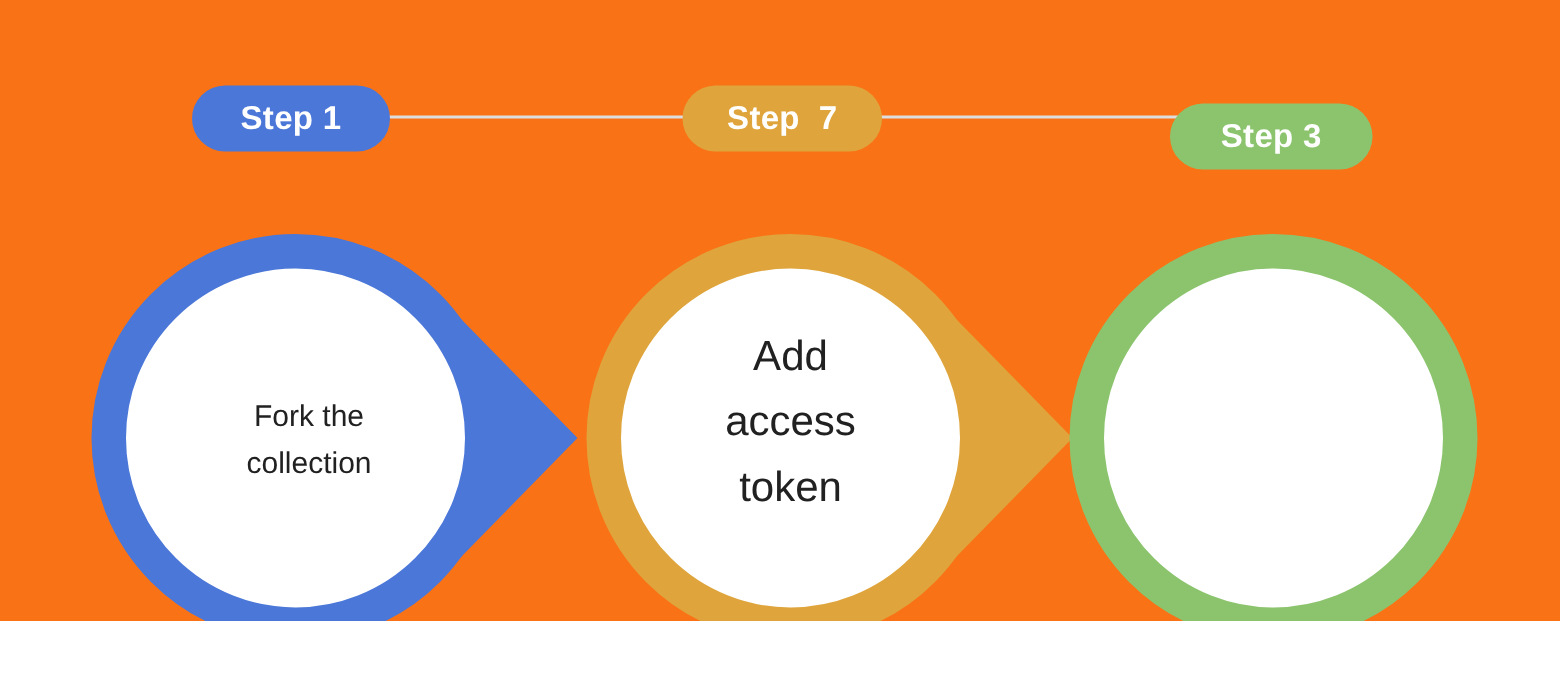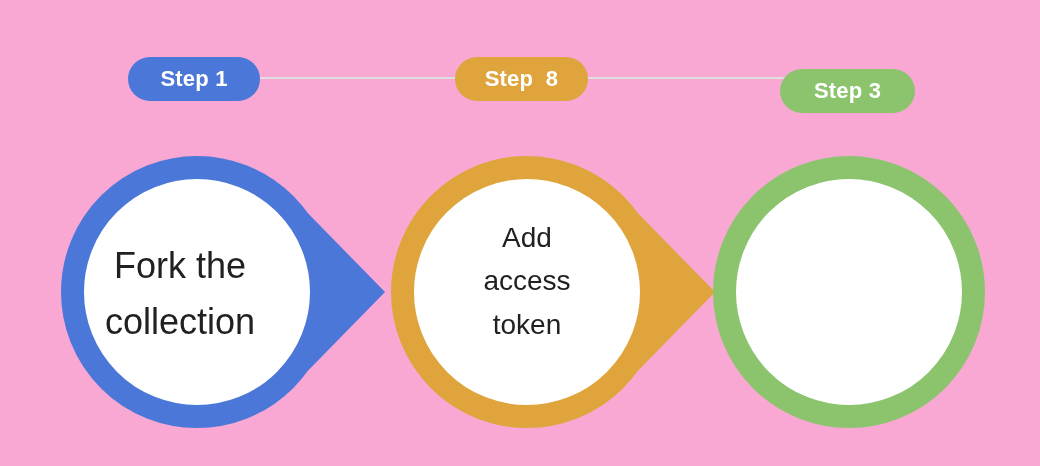--- a/index.html
+++ b/index.html
@@ -4,22 +4,22 @@
 <style>
   html, body {
     margin: 0;
     padding: 0;
     background: #ffffff;
     font-family: "Liberation Sans", "DejaVu Sans", sans-serif;
   }
   .stage {
     position: relative;
     width: 1040px;
-    height: 466px;
-    background: #f9a8d4;
+    height: 414px;
+    background: #f97316;
     overflow: hidden;
   }
   
   .connector {
     position: absolute;
     top: 77px;
     left: 194px;
     width: 653px;
     height: 2px;
     z-index: 1;
@@ -57,37 +57,37 @@
   
   .circle-text {
     position: absolute;
     transform: translate(-50%, -50%);
     text-align: center;
     white-space: pre-line;
     color: #212121;
     z-index: 3;
     width: 240px;
   }
-  .circle-text-1 { left: 180px; top: 294px; font-size: 36px; line-height: 1.55; }
+  .circle-text-1 { left: 206px; top: 294px; font-size: 20px; line-height: 1.55; }
   .circle-text-2 { left: 527px; top: 281px; font-size: 28px; line-height: 1.55; }
   .circle-text-3 { left: 849px; top: 292px; font-size: 24px; line-height: 1.32; }
 </style>
 </head>
 <body>
 
 <div class="stage">
 
   <div class="connector" style="background-color: rgb(222, 222, 222);"></div>
 
   <div class="badge badge-1" style="background-color: rgb(75, 119, 216);">
     <span>Step 1</span>
   </div>
 
   <div class="badge badge-2" style="background-color: rgb(223, 165, 60);">
-    <span>Step  8</span>
+    <span>Step  7</span>
   </div>
 
   <div class="badge badge-3" style="background-color: rgb(140, 196, 110);">
     <span>Step 3</span>
   </div>
 
   <svg class="shape shape-1" width="345" height="300" viewBox="0 0 345 300">
     <polygon points="245,55 338,150 245,245" fill="#4b77d8"></polygon>
     <circle cx="150" cy="150" r="124.5" fill="#ffffff" stroke-width="23" stroke="#4b77d8"></circle>
   </svg>

